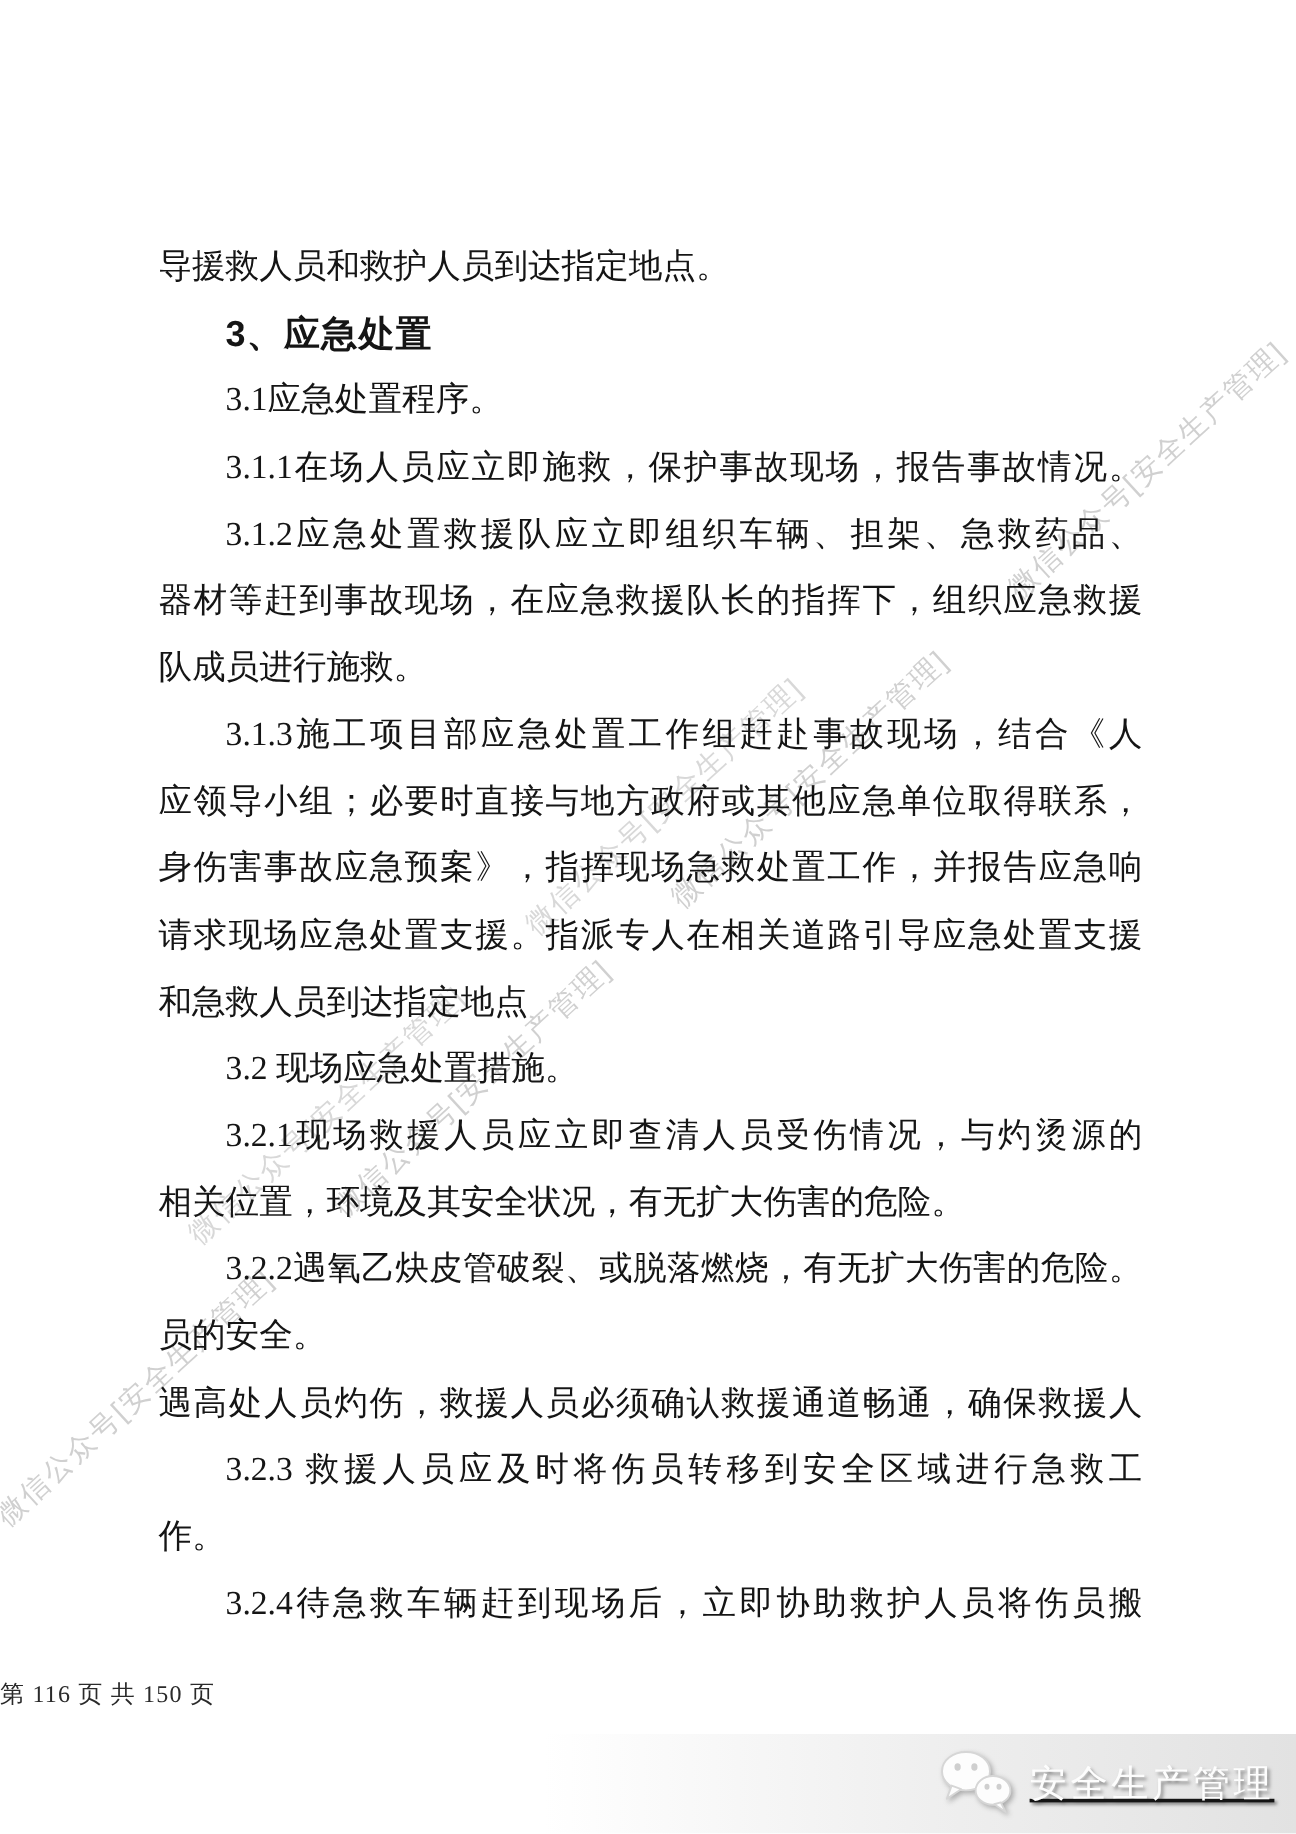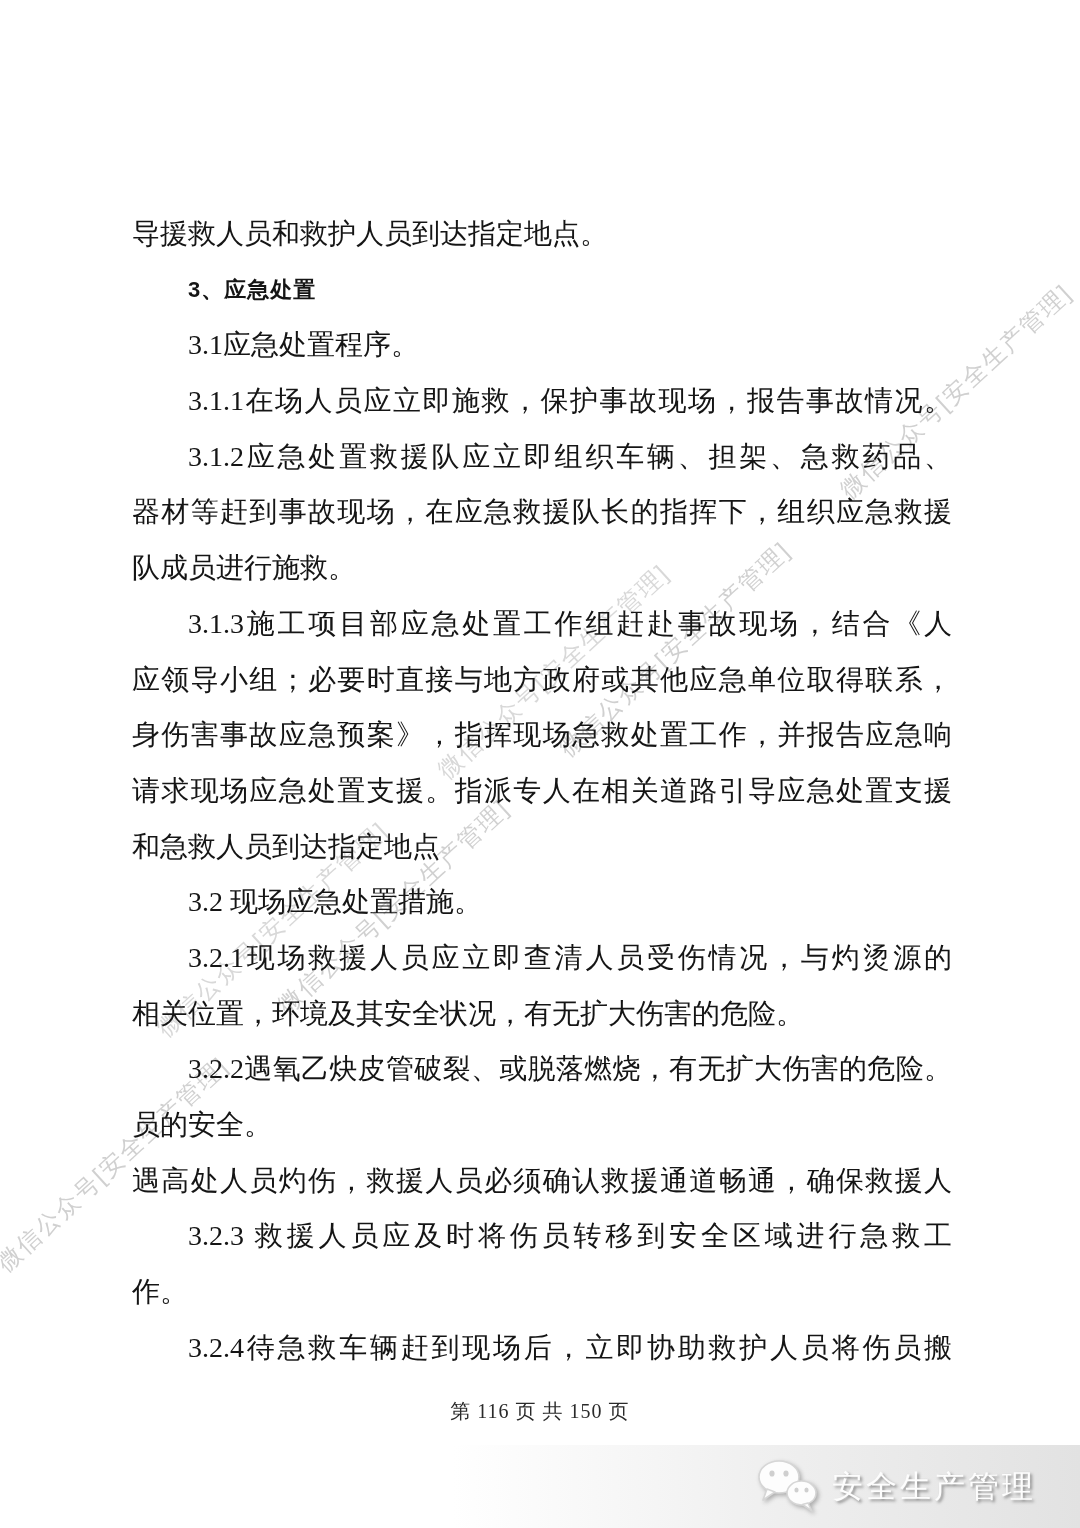--- a/index.html
+++ b/index.html
@@ -14,42 +14,42 @@
     position:absolute;white-space:nowrap;pointer-events:none;
     font-size:24px;letter-spacing:2px;color:#c8c8c8;opacity:.85;
     transform:rotate(-42.5deg);transform-origin:0 0;
     font-family:"Liberation Sans","DejaVu Sans",sans-serif;
   }
   .wm-a{left:-10px;top:1255px;}
   .wm-b{left:150px;top:1020px;opacity:.7;}
 
   
   .content{
-    position:absolute;left:132px;top:206px;width:820px;
+    position:absolute;left:132px;top:195px;width:820px;
     font-size:28px;line-height:55.7px;
   }
   .line{height:55.7px;white-space:nowrap;overflow:visible;}
   .line.fill{white-space:normal;text-align:justify;text-align-last:justify;text-justify:inter-character;}
   .line.indent{padding-left:56px;}
   .line.heading{
     font-family:"Liberation Sans","DejaVu Sans",sans-serif;
-    font-weight:700;font-size:22px;letter-spacing:1px;
+    font-weight:700;font-size:30px;letter-spacing:1px;
   }
 
   
   .footer{
-    position:absolute;left:0;top:1398px;width:100%;text-align:center;
+    position:absolute;left:0;top:1398px;width:100%;
     font-size:20px;color:#2a2a2a;letter-spacing:1px;
   }
 
   
   .bottom-bar{
     position:absolute;left:0;bottom:0;width:100%;height:83px;box-sizing:border-box;
     background:linear-gradient(90deg,#ffffff 0%,#ffffff 42%,#efefef 72%,#e2e2e2 100%);
-    display:flex;align-items:center;justify-content:flex-end;padding-right:44px;
+    display:flex;align-items:center;justify-content:flex-end;padding-right:18px;text-decoration:underline;
   }
   .brand{display:flex;align-items:center;gap:12px;}
   .brand svg{filter:drop-shadow(2px 2px 2px rgba(90,90,90,.45));}
   .brand-name{
     font-family:"Liberation Sans","DejaVu Sans",sans-serif;
     font-size:31px;letter-spacing:3px;color:#fdfdfd;
     text-shadow:2px 2px 3px rgba(110,110,110,.8);
   }
 </style>
 </head>

